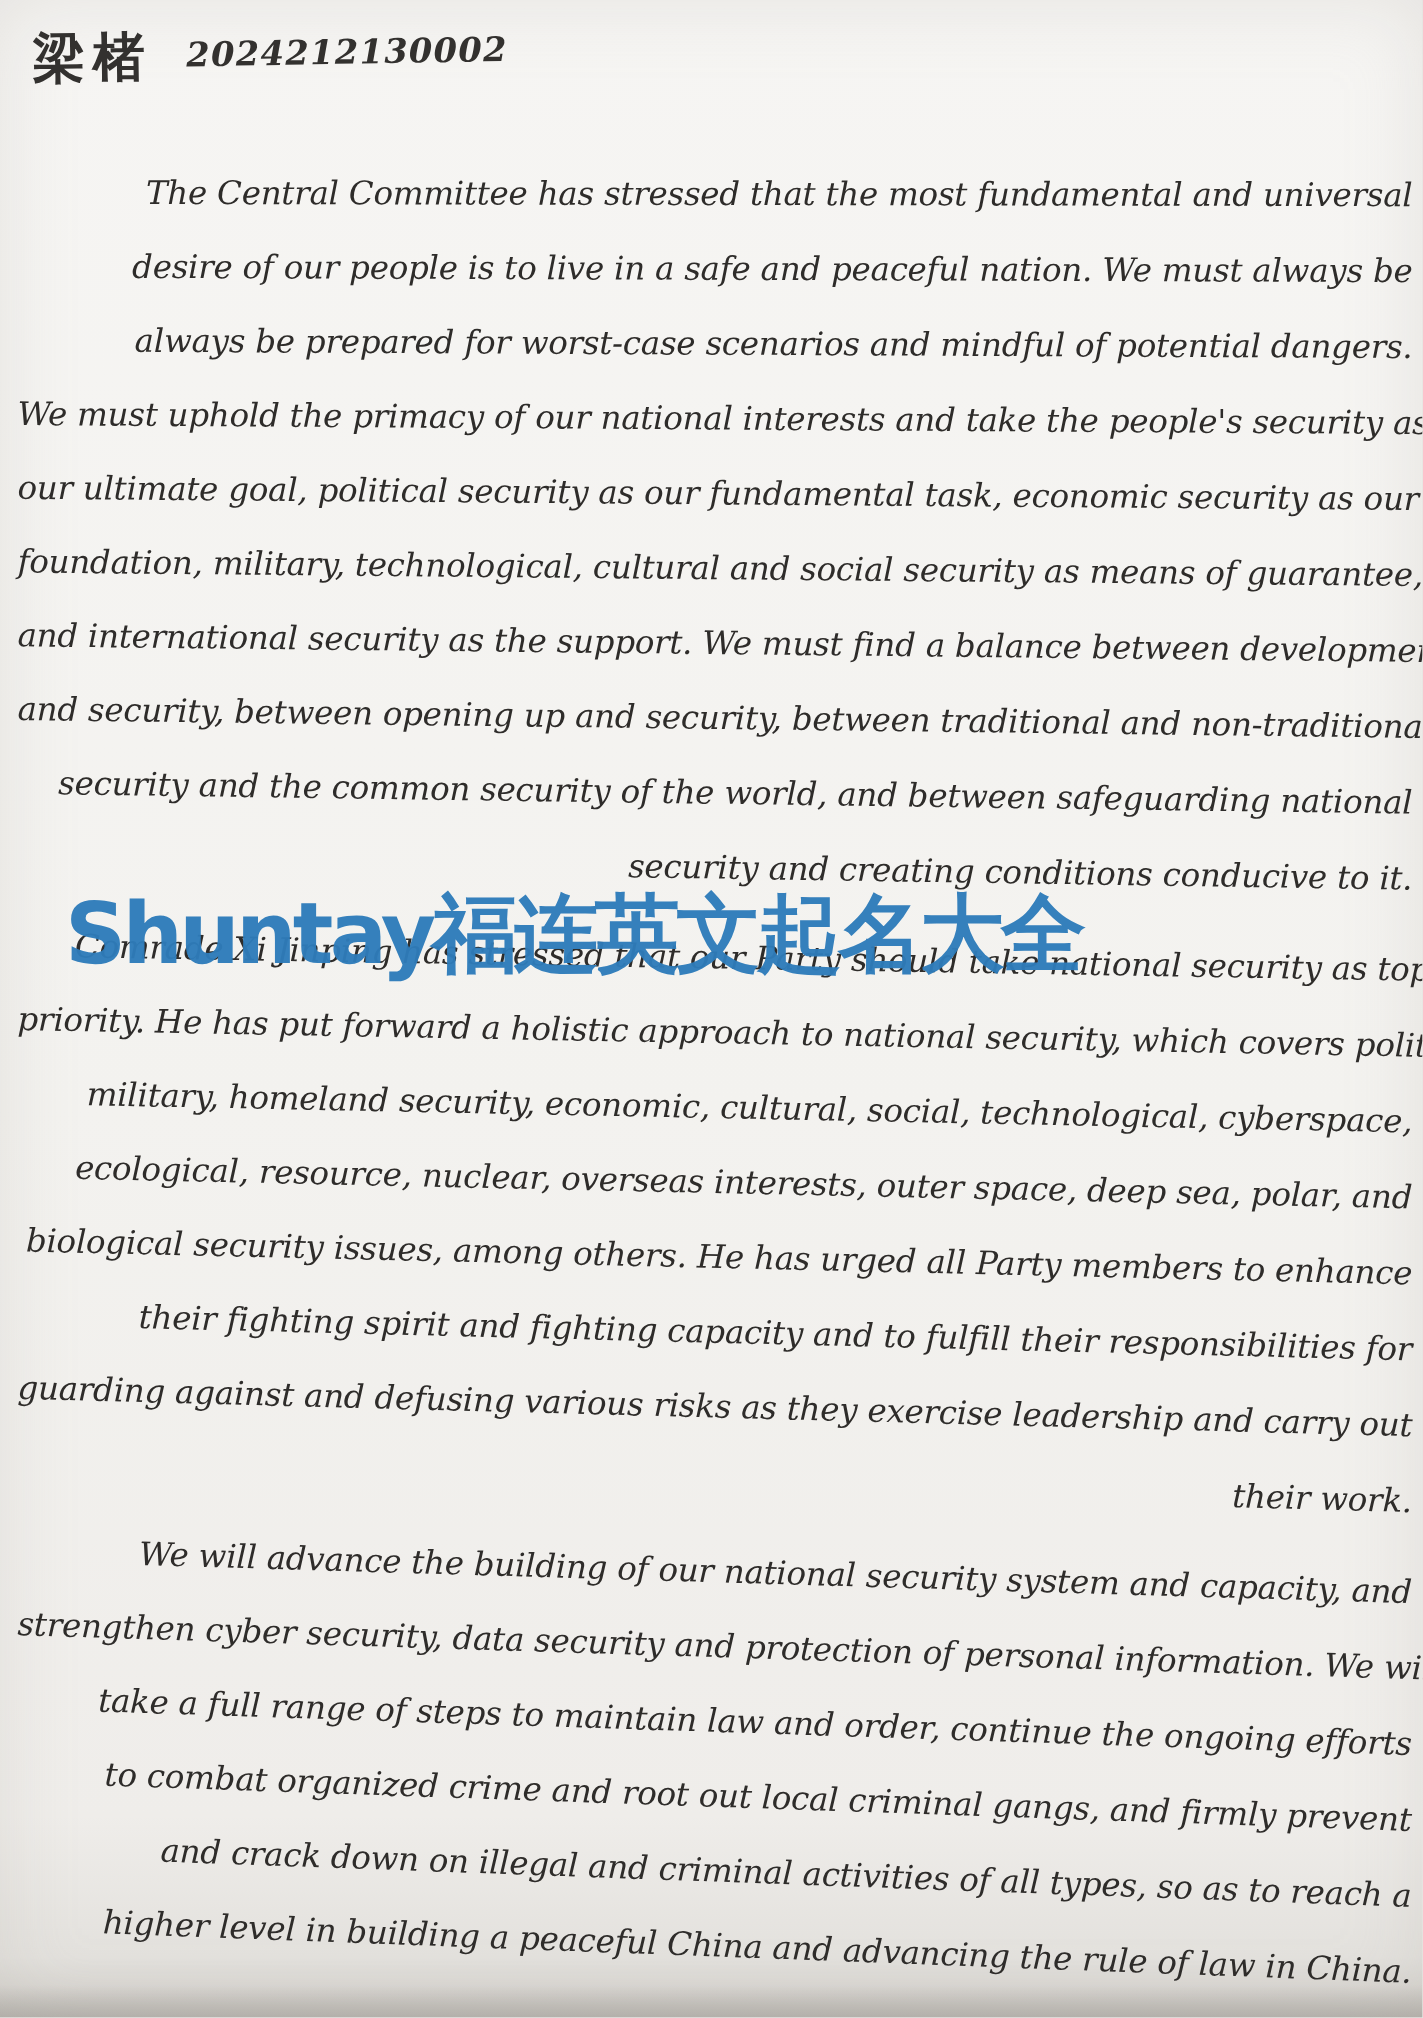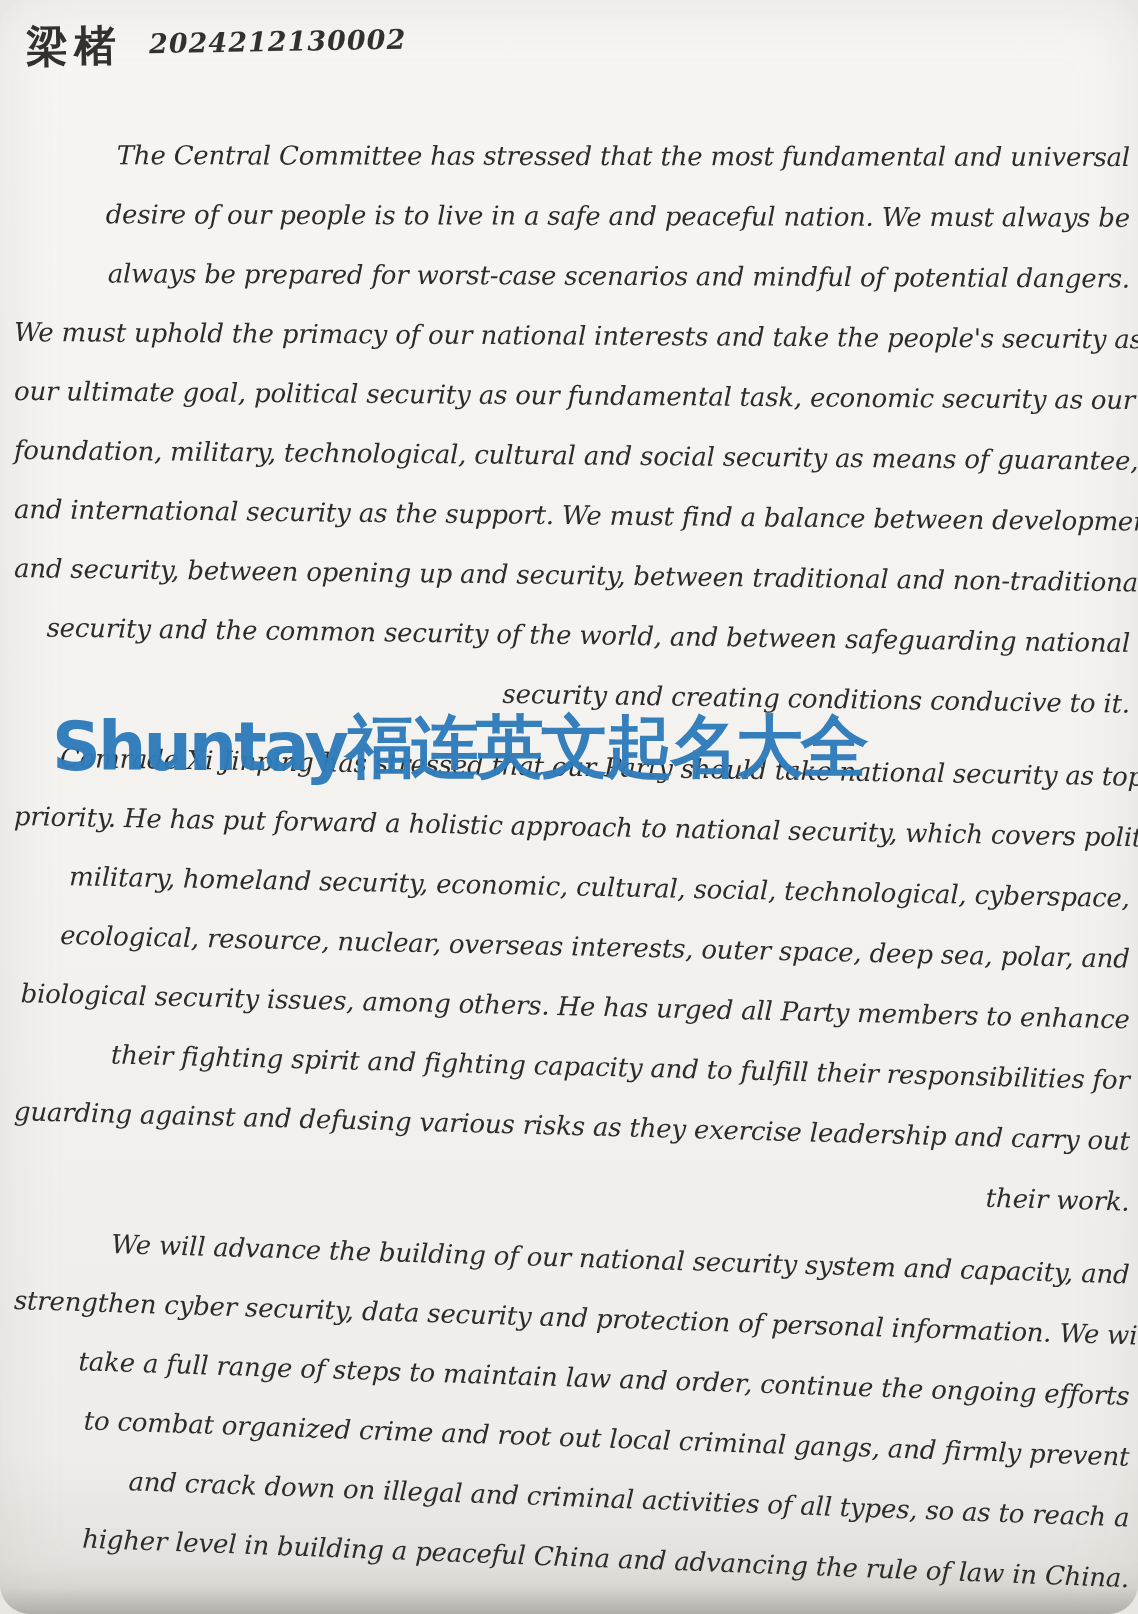--- a/index.html
+++ b/index.html
@@ -9,21 +9,20 @@
   }
   .paper {
     position: relative;
     width: 1138px;
     height: 1614px;
     overflow: hidden;
     background: linear-gradient(180deg, #f6f5f3 0%, #f3f2ef 55%, #efedea 90%, #e3e1dd 97%, #cfccc7 100%);
     box-shadow: inset 0 0 60px rgba(180,175,168,0.25);
     font-family: "DejaVu Serif", "Liberation Serif", serif;
     color: #2e2c2a;
-    border-radius: 30px;
   }
   .header {
     position: absolute;
     top: 16px;
     left: 26px;
     white-space: nowrap;
     transform: rotate(-1deg);
   }
   .author-name {
     font-family: "DejaVu Sans", "Liberation Sans", sans-serif;

